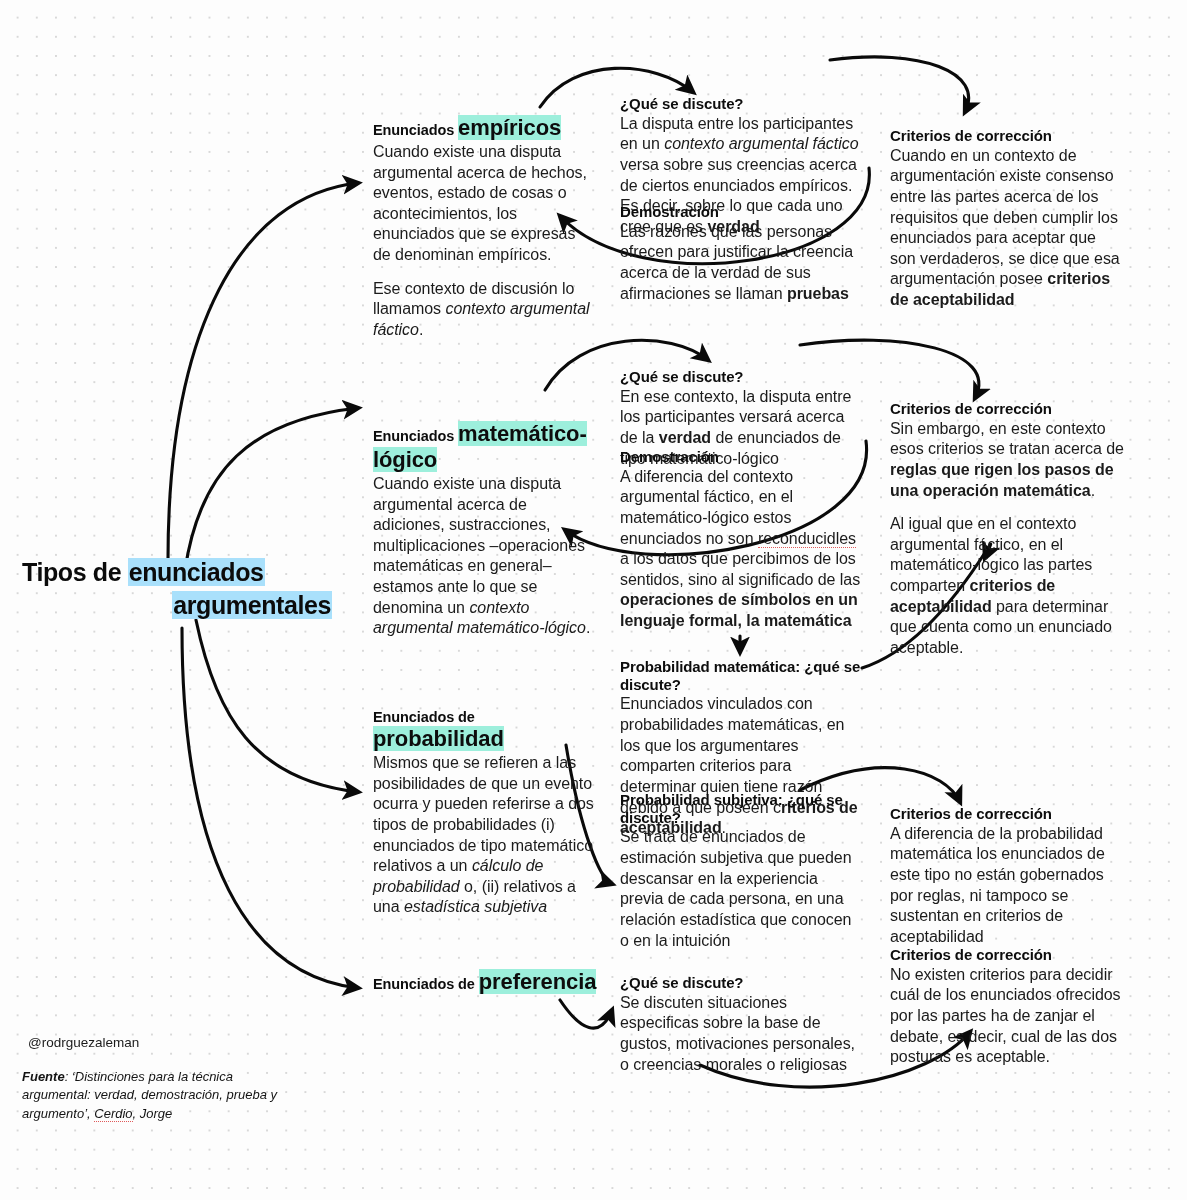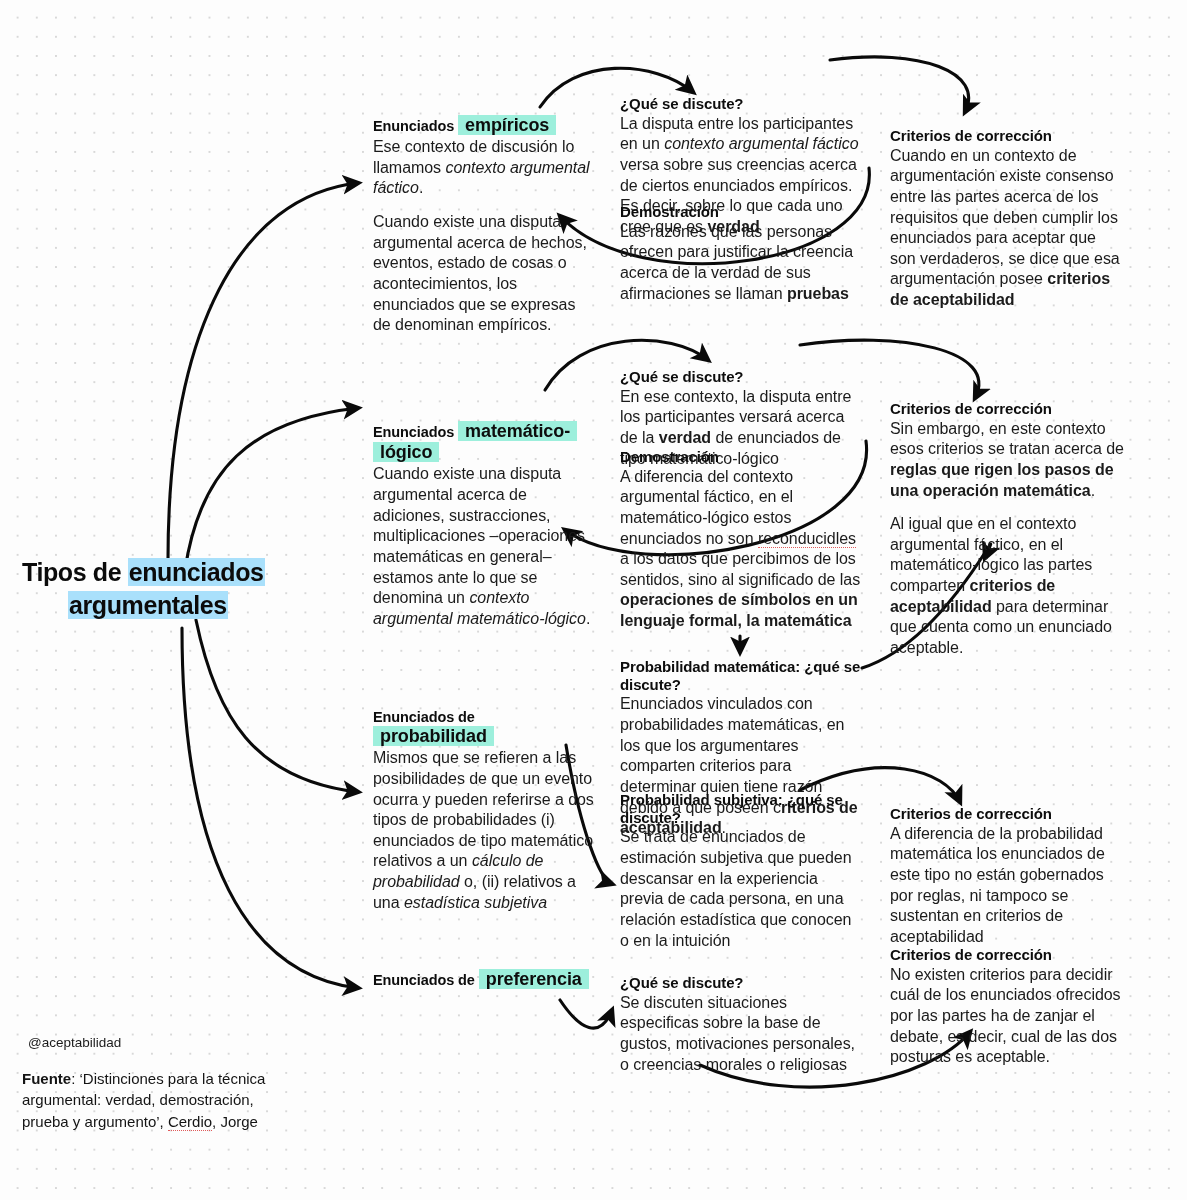--- a/index.html
+++ b/index.html
@@ -30,22 +30,22 @@
     font-weight:bold;
     line-height:1.18;
     margin:0 0 1px 0;
     color:#0d0d0d;
     letter-spacing:-0.1px;
   }
   .ttl .hl {
     background:#9defdc;
     box-decoration-break:clone;
     -webkit-box-decoration-break:clone;
-    font-size:18px;
-    padding:0 7px;
+    font-size:22px;
+    padding:0 0;
   }
   .ttl.big { font-size:15px; }
   .body {
     font-size:16px;
     line-height:1.29;
     margin:0;
     color:#1b1b1b;
     letter-spacing:-0.05px;
   }
   .body + .body { margin-top:13px; }
@@ -58,29 +58,29 @@
     position:absolute;
     left:22px; top:556px;
     width:310px;
     font-size:25px;
     font-weight:bold;
     line-height:1.32;
     color:#0b0b0b;
     letter-spacing:-0.4px;
   }
   #main-title .hl { background:#a9e0fb; padding:0 1px; box-decoration-break:clone; -webkit-box-decoration-break:clone;}
-  #main-title .l2 { display:block; padding-left:46px; }
+  #main-title .l2 { display:block; padding-left:46px;text-align:right; }
 
   #handle {
     position:absolute; left:28px; top:1035px;
     font-size:13.5px; color:#1b1b1b;
   }
   #source {
     position:absolute; left:22px; top:1068px; width:270px;
-    font-size:15px; line-height:1.42; color:#141414;
+    font-size:13px; line-height:1.42; color:#141414;font-style:italic;
   }
   #source b { font-weight:bold; }
 </style>
 </head>
 <body>
 
 <div id="canvas"></div>
 
 <svg id="arrows" viewBox="0 0 1187 1200" xmlns="http://www.w3.org/2000/svg">
   <defs>
@@ -110,22 +110,22 @@
     <path d="M566,745 C580,830 600,880 612,884"></path>
     <path d="M800,790 C880,750 945,770 960,802"></path>
 
     <path d="M560,1000 C580,1030 600,1040 612,1010"></path>
     <path d="M700,1065 C800,1110 930,1080 970,1032"></path>
   </g>
 </svg>
 
 <div class="node" style="left:373px; top:115px; width:218px;">
   <p class="ttl"><span>Enunciados </span><span class="hl">empíricos</span></p>
+  <p class="body">Cuando existe una disputa argumental acerca de hechos, eventos, estado de cosas o acontecimientos, los enunciados que se expresas de denominan empíricos.</p>
   <p class="body">Ese contexto de discusión lo llamamos <i>contexto argumental fáctico</i>.</p>
-  <p class="body">Cuando existe una disputa argumental acerca de hechos, eventos, estado de cosas o acontecimientos, los enunciados que se expresas de denominan empíricos.</p>
 </div>
 
 <div class="node" style="left:620px; top:95px; width:244px;">
   <p class="ttl big">¿Qué se discute?</p>
   <p class="body">La disputa entre los participantes en un <i>contexto argumental fáctico</i> versa sobre sus creencias acerca de ciertos enunciados empíricos. Es decir, sobre lo que cada uno cree que es <b>verdad</b></p>
 </div>
 
 <div class="node" style="left:620px; top:203px; width:244px;">
   <p class="ttl big">Demostración</p>
   <p class="body">Las razones que las personas ofrecen para justificar la creencia acerca de la verdad de sus afirmaciones se llaman <b>pruebas</b></p>
@@ -186,15 +186,15 @@
   <p class="body">Se discuten situaciones especificas sobre la base de gustos, motivaciones personales, o creencias morales o religiosas</p>
 </div>
 
 <div class="node" style="left:890px; top:946px; width:235px;">
   <p class="ttl big">Criterios de corrección</p>
   <p class="body">No existen criterios para decidir cuál de los enunciados ofrecidos por las partes ha de zanjar el debate, es decir, cual de las dos posturas es aceptable.</p>
 </div>
 
 <div id="main-title"><span>Tipos de </span><span class="hl">enunciados</span><span class="l2"><span class="hl">argumentales</span></span></div>
 
-<div id="handle">@aceptabilidad</div>
+<div id="handle">@rodrguezaleman</div>
 
 <div id="source"><b>Fuente</b>: ‘Distinciones para la técnica argumental: verdad, demostración, prueba y argumento’, <span class="sq">Cerdio</span>, Jorge</div>
 
 </body></html>

